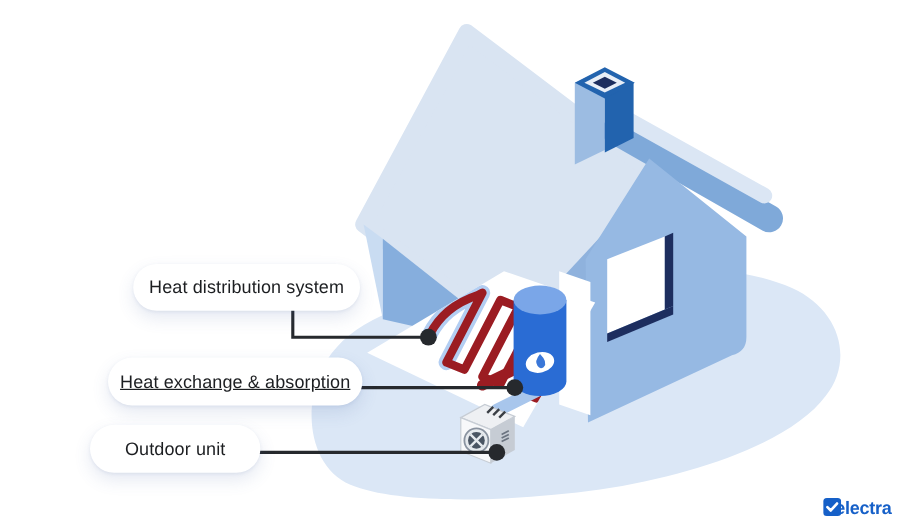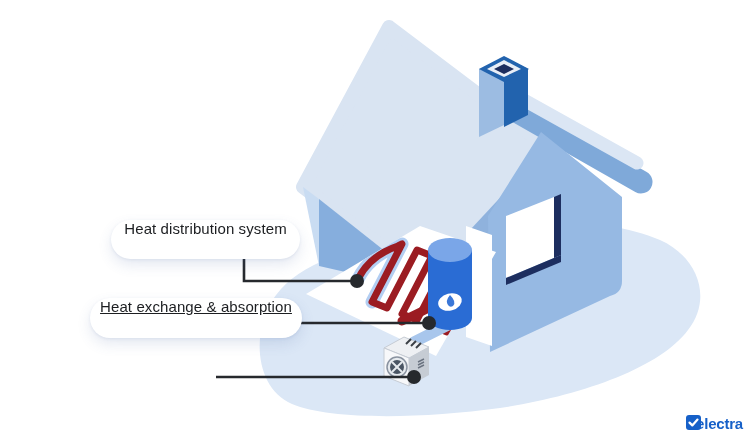--- a/index.html
+++ b/index.html
@@ -2,21 +2,21 @@
 <html><head>
 <meta charset="utf-8">
 <style>
   html,body{margin:0;padding:0;background:#ffffff;}
   .stage{
     position:relative;width:750px;height:441px;overflow:hidden;background:#ffffff;
     font-family:"Liberation Sans", sans-serif;
   }
   .stage svg{position:absolute;left:0;top:0;}
   .callout{
-    position:absolute;display:flex;justify-content:center;
+    position:absolute;display:flex;align-items:center;justify-content:center;
     background:#ffffff;border-radius:20px;
     box-shadow:0 6px 14px rgba(70,100,160,.14), 0 1px 3px rgba(70,100,160,.10);
     color:#1c1e21;font-size:15px;letter-spacing:.1px;white-space:nowrap;
   }
   #callout-1{left:111px;top:220px;width:189px;height:39px;}
   #callout-2{left:90px;top:298px;width:212px;height:40px;text-decoration:underline;}
   #callout-3{left:75px;top:354px;width:142px;height:40px;}
   .brand{
     position:absolute;right:7px;bottom:9px;display:flex;align-items:center;gap:5px;
     text-decoration:none;cursor:pointer;
@@ -114,20 +114,23 @@
     <circle cx="429" cy="323" r="7" fill="#26292d"></circle>
     <circle cx="414" cy="377" r="7" fill="#26292d"></circle>
   </svg>
 
   <div class="callout" id="callout-1">
     <span>Heat distribution system</span>
   </div>
   <div class="callout" id="callout-2">
     <span>Heat exchange &amp; absorption</span>
   </div>
+  <div class="callout" id="callout-3">
+    <span>Outdoor unit</span>
+  </div>
 
   <a class="brand">
     <svg width="15" height="15" viewBox="0 0 15 15">
       <rect x="0" y="0" width="15" height="15" rx="3" fill="#1660c8"></rect>
       <path d="M 3.5,7.6 L 6.3,10.4 L 11.5,4.6" fill="none" stroke="#ffffff" stroke-width="2.2" stroke-linecap="round" stroke-linejoin="round"></path>
     </svg>
     <span class="brand-text">Selectra</span>
   </a>
 
 </div>

